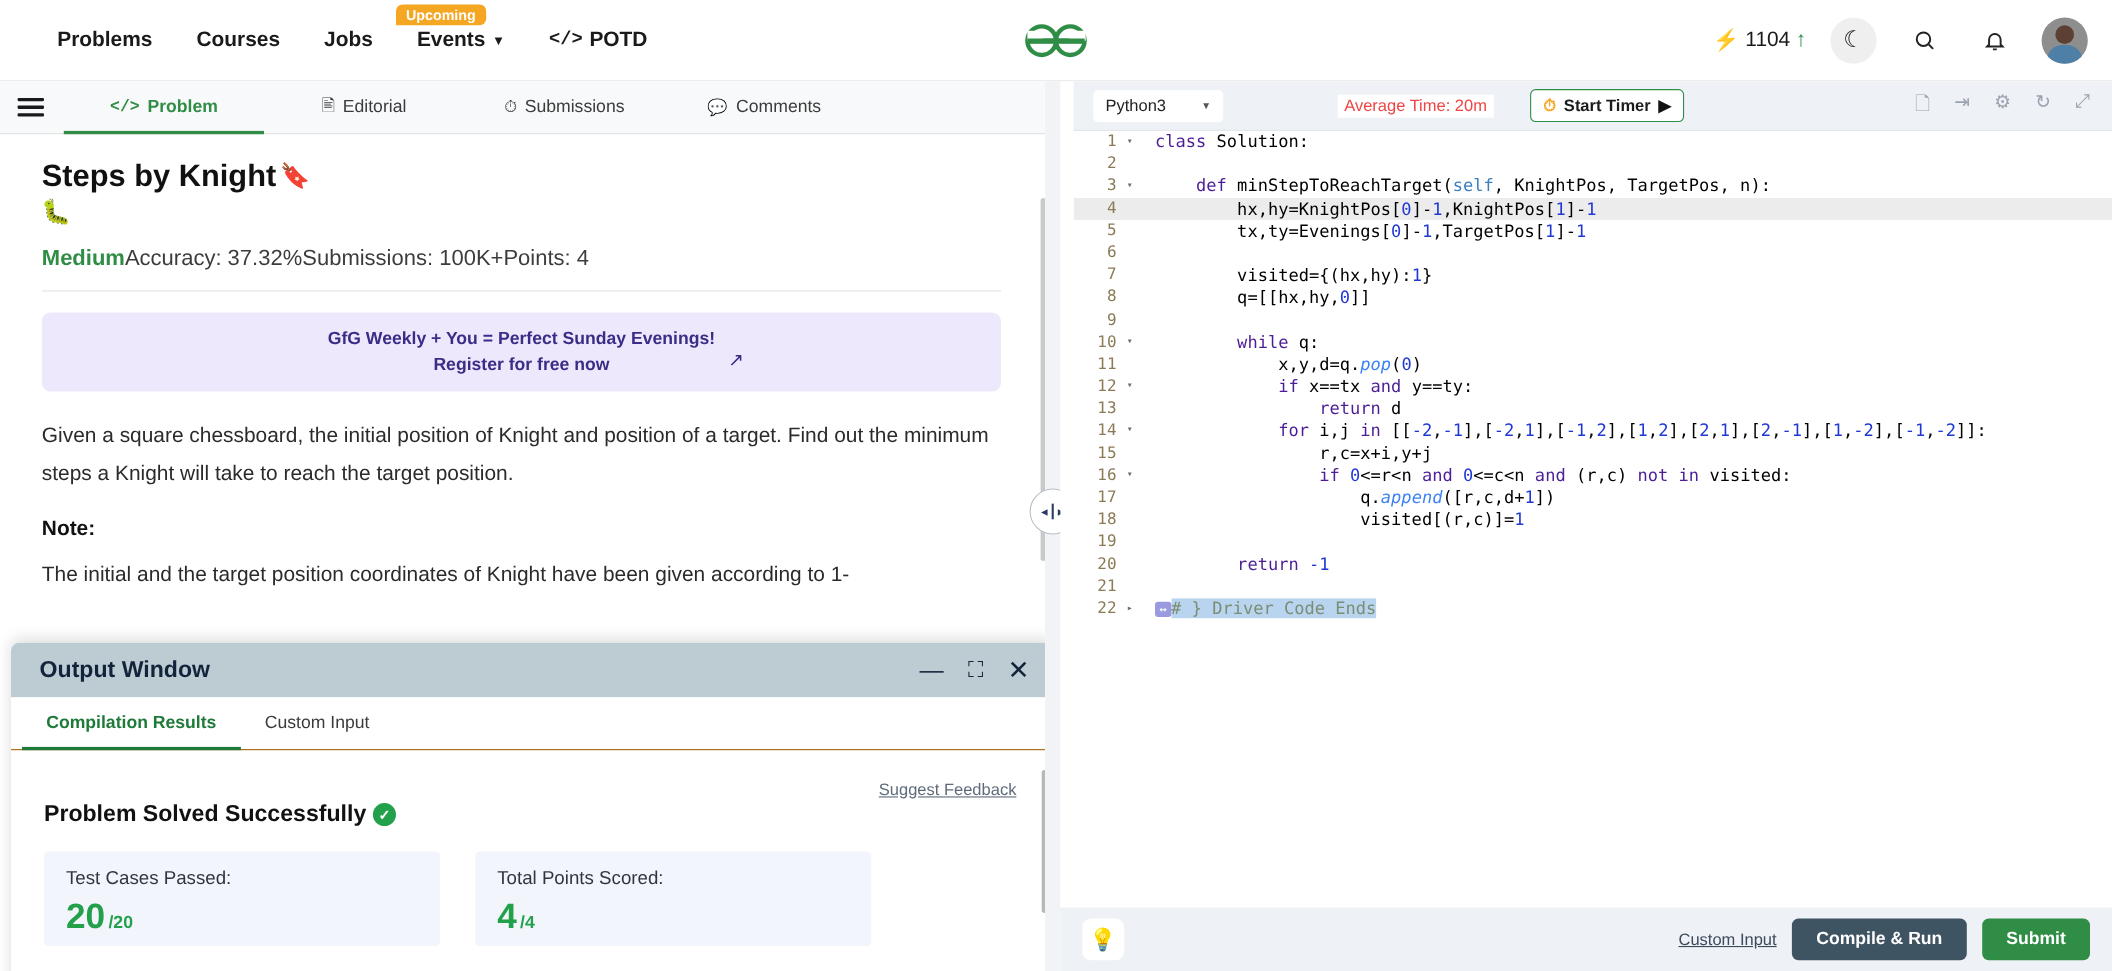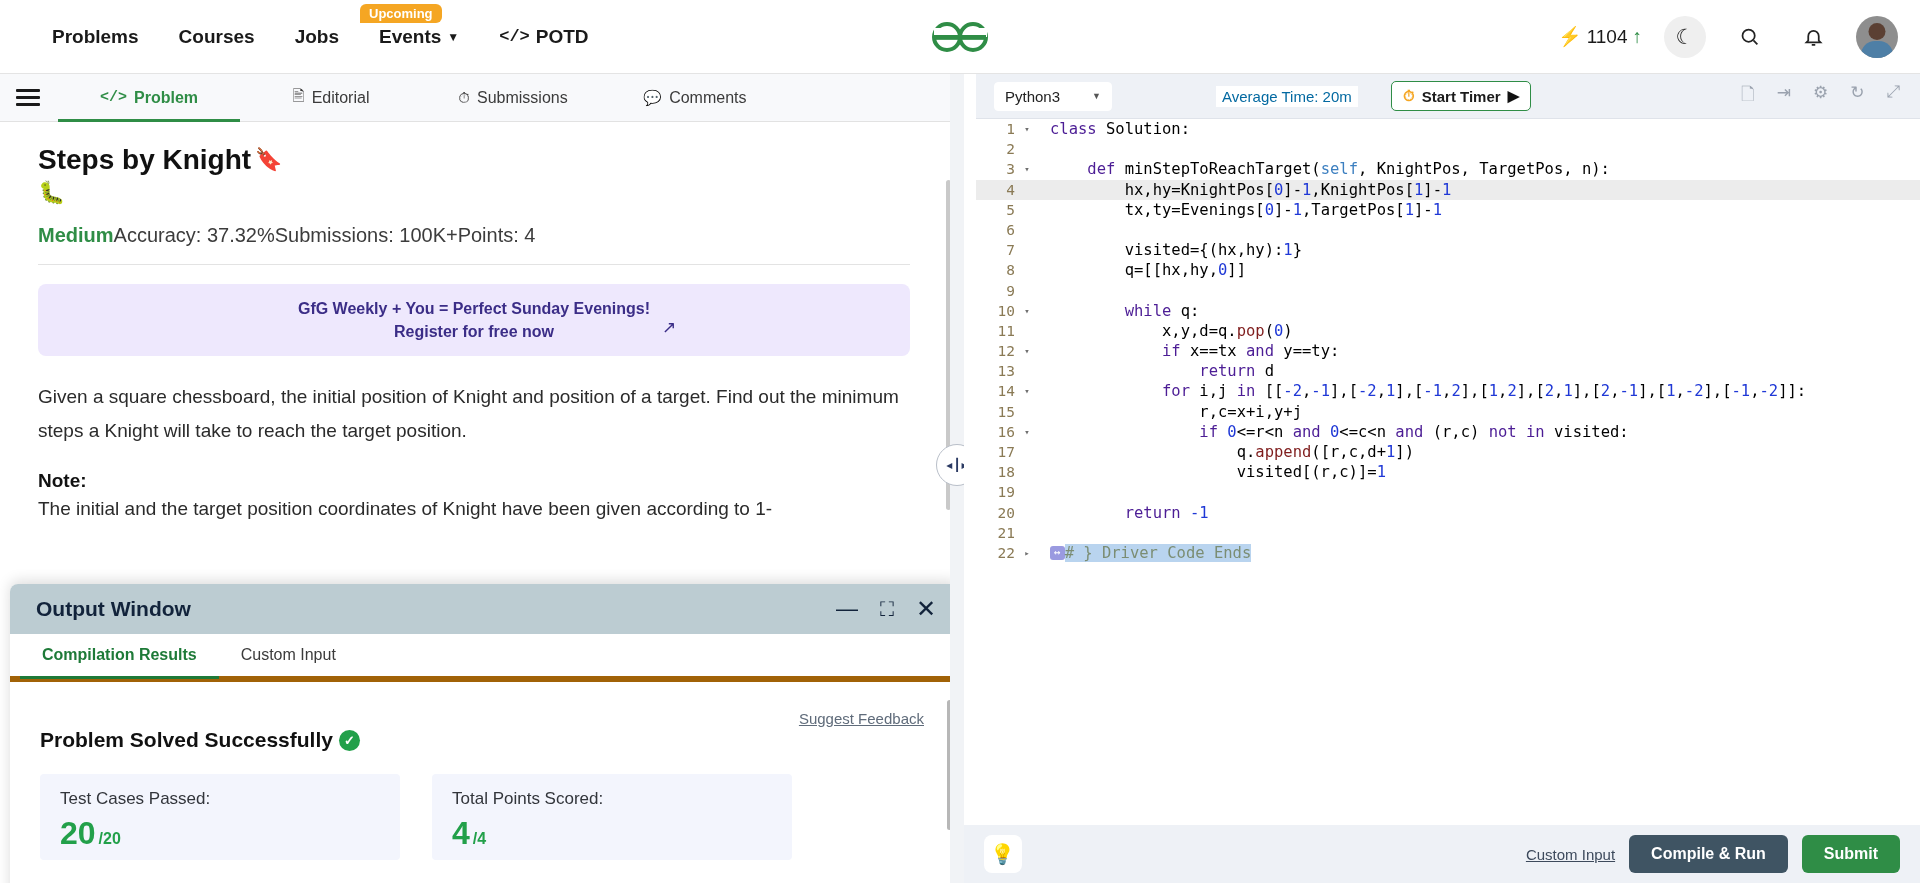--- a/index.html
+++ b/index.html
@@ -91,21 +91,21 @@
 
   .promo {
     margin-top:19px; width:872px; height:72px; background:#eee8fd; border-radius:8px;
     display:flex; align-items:center; justify-content:center; position:relative; cursor:pointer;
   }
   .promo-txt { text-align:center; color:#3b2d87; font-size:16px; font-weight:700; line-height:1.45; }
   .promo-ext { position:absolute; left:624px; top:33px; font-size:17px; color:#3b2d87; }
 
   .ptext { margin-top:24px; width:872px; font-size:19px; color:#2b2b2b; line-height:1.78; }
   .note-h { margin-top:22px; font-size:19px; font-weight:700; color:#111; }
-  .note-p { font-size:19px; color:#2b2b2b; line-height:1.78; }
+  .note-p { margin-top:14px; font-size:19px; color:#2b2b2b; line-height:1.78; }
 
   .left-scroll {
     position:absolute; right:6px; top:58px; width:5px; height:330px;
     background:#c9c9c9; border-radius:3px;
   }
 
   
   .outwin {
     position:absolute; left:10px; top:510px; width:948px; height:373px;
     background:#fff; border-radius:8px 8px 0 0;
@@ -115,21 +115,21 @@
     height:50px; background:#bcccd2; display:flex; align-items:center;
     padding:0 22px 0 26px; justify-content:space-between;
   }
   .outwin-title { font-size:21px; font-weight:700; color:#12233b; }
   .outwin-ctrls { display:flex; align-items:center; gap:22px; color:#12233b; }
   .owc { cursor:pointer; display:inline-flex; align-items:center; justify-content:center; }
   .owc.min { font-size:22px; line-height:0.3; }
   .owc.max { font-size:20px; }
   .owc.cls { font-size:24px; }
 
-  .out-tabs { height:48px; display:flex; align-items:center; border-bottom:6px solid #a16207;
+  .out-tabs { height:48px; display:flex; align-items:center; border-bottom:1px solid #a16207;
               padding-left:10px; background:#fff; }
   .otab { padding:0 22px; height:48px; display:flex; align-items:center; font-size:16px;
           color:#3b3b3b; cursor:pointer; position:relative; }
   .otab.active { color:#1e7a38; font-weight:700; }
   .otab.active::after { content:""; position:absolute; left:0; right:0; bottom:0; height:3px; background:#1e7a38; }
 
   .out-content { position:relative; height:275px; padding:20px 30px 0 30px; overflow:hidden; }
   .feedback {
     position:absolute; right:34px; top:28px; font-size:15px; color:#5f6b7a;
     text-decoration:underline; cursor:pointer;
@@ -174,21 +174,21 @@
     height:45px; background:#eef1f6; display:flex; align-items:center; padding:0 18px;
     border-bottom:1px solid #dfe3ea; position:relative;
   }
   .lang-select {
     width:118px; height:29px; background:#fff; border-radius:4px; display:flex;
     align-items:center; justify-content:space-between; padding:0 10px;
     font-size:15px; color:#222; cursor:pointer; border:1px solid #fff;
   }
   .lang-select .caret { font-size:9px; color:#555; }
   .avgtime {
-    position:absolute; left:240px; font-size:15px; color:#0369a1; background:#fff; padding:2px 6px;
+    position:absolute; left:240px; font-size:15px; color:#ef4444; background:#fff; padding:2px 6px;
   }
   .timer-btn {
     position:absolute; left:415px; height:30px; border:1.5px solid #2f8d46; border-radius:5px;
     background:#fff; display:flex; align-items:center; gap:7px; padding:0 11px;
     font-size:15px; font-weight:700; color:#1b1b1b; cursor:pointer;
   }
   .timer-btn .clock { color:#f5a623; font-size:15px; }
   .timer-btn .play { font-size:15px; color:#111; }
   .tool-icons { position:absolute; right:20px; display:flex; gap:22px; color:#9aa2ae; font-size:17px; }
   .tool-icons span { cursor:pointer; display:inline-flex; }
@@ -204,21 +204,21 @@
   .code-line.hl { background:#ececec; }
   .ln {
     width:44px; text-align:right; padding-right:5px; color:#8a7a55; flex:none;
     font-size:14.5px; user-select:none;
   }
   .fold { width:14px; flex:none; color:#6f6f6f; font-size:9px; text-align:center; }
   .ctxt { flex:1; color:#000; padding-left:16px; }
   .kw   { color:#4c1d95; }
   .self { color:#3c7fc0; }
   .num  { color:#1f38d6; }
-  .fn   { color:#7f1d1d; }
+  .fn   { color:#3b82f6;font-style:italic; }
   .cmt  { color:#7b8d73; }
   .sel  { background:#b9d4ef; }
   .foldwidget {
     display:inline-block; background:#9a9ae0; color:#fff; border-radius:3px;
     padding:0 4px; font-size:11px; line-height:14px; vertical-align:middle;
   }
 
   .editor-footer {
     position:absolute; left:0; bottom:0; width:956px; height:58px; background:#eef1f6;
     display:flex; align-items:center; padding:0 20px; gap:16px;

